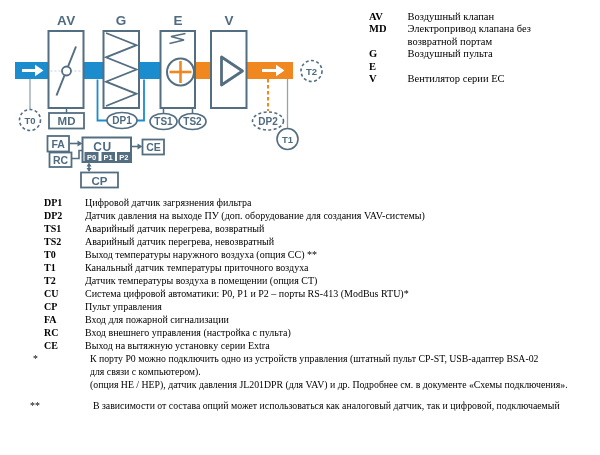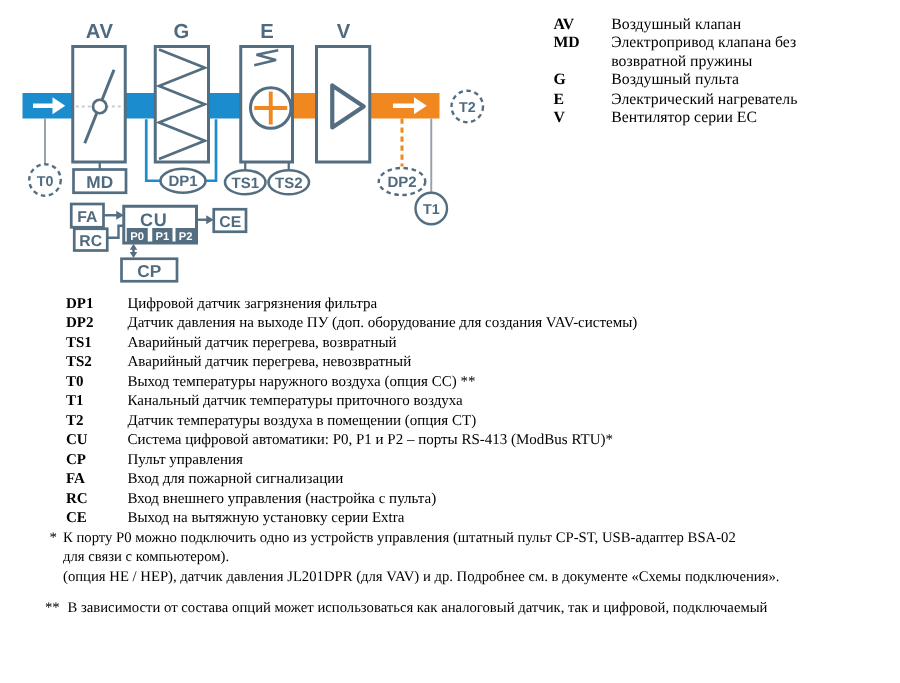--- a/index.html
+++ b/index.html
@@ -16,21 +16,21 @@
   .cl-abbr{width:41px;font-weight:bold;flex:none;}
   .cl-b{font-weight:normal;}
   
   #footnotes{position:absolute;left:30px;top:353px;width:556px;font-size:9.8px;
              line-height:12.9px;color:#000;}
   .fn-block{position:relative;}
   .fn-block.fn1{padding-left:12px;}
   .fn-block.fn2{padding-left:15px;margin-top:8.5px;}
   .fn1 .fn-marker{position:absolute;left:3px;top:0;}
   .fn2 .fn-marker{position:absolute;left:0;top:0;}
-  .fn-line{white-space:nowrap;}
+  .fn-line{white-space:nowrap;margin-left:48px;}
 </style>
 </head>
 <body>
 
 <div class="page">
 
   <svg width="340" height="195" viewBox="0 0 340 195" style="position:absolute;left:0;top:0;">
 
     <rect x="15" y="62" width="165" height="17" fill="#1b8ccd"></rect>
     <rect x="180" y="62" width="113" height="17" fill="#f0881f"></rect>
@@ -161,29 +161,28 @@
       <div class="lr-row">
         <span class="lr-abbr">AV</span>
         <span class="lr-text">Воздушный клапан</span>
       </div>
       <div class="lr-row">
         <span class="lr-abbr">MD</span>
         <span class="lr-text">Электропривод клапана без</span>
       </div>
       <div class="lr-row">
         <span class="lr-abbr"></span>
-        <span class="lr-text">возвратной пружины</span>
+        <span class="lr-text">возвратной портам</span>
       </div>
       <div class="lr-row">
         <span class="lr-abbr">G</span>
         <span class="lr-text">Воздушный пульта</span>
       </div>
       <div class="lr-row">
         <span class="lr-abbr">E</span>
-        <span class="lr-text">Электрический нагреватель</span>
       </div>
       <div class="lr-row">
         <span class="lr-abbr">V</span>
         <span class="lr-text">Вентилятор серии ЕС</span>
       </div>
     </div>
 
   <div id="component-list">
       <div class="cl-row">
         <span class="cl-abbr">DP1</span>

